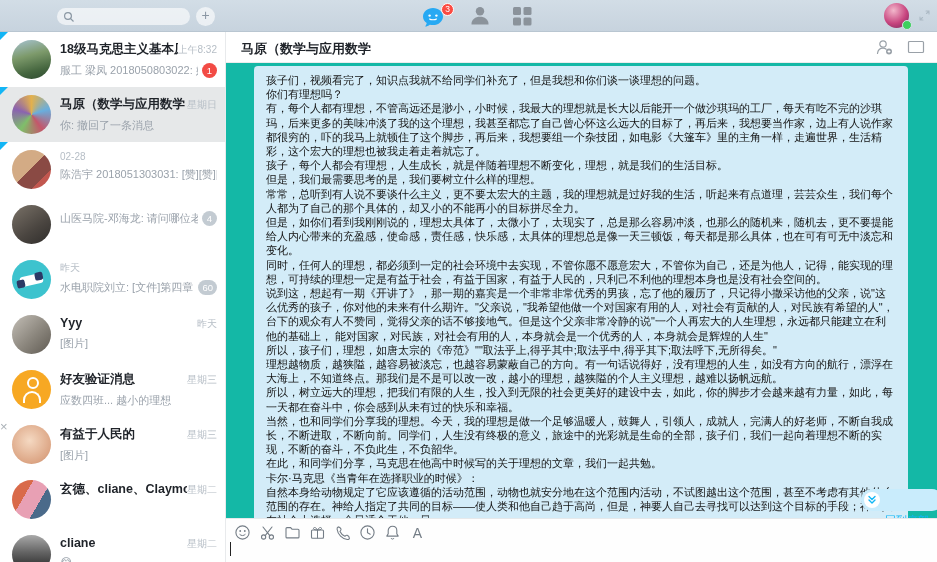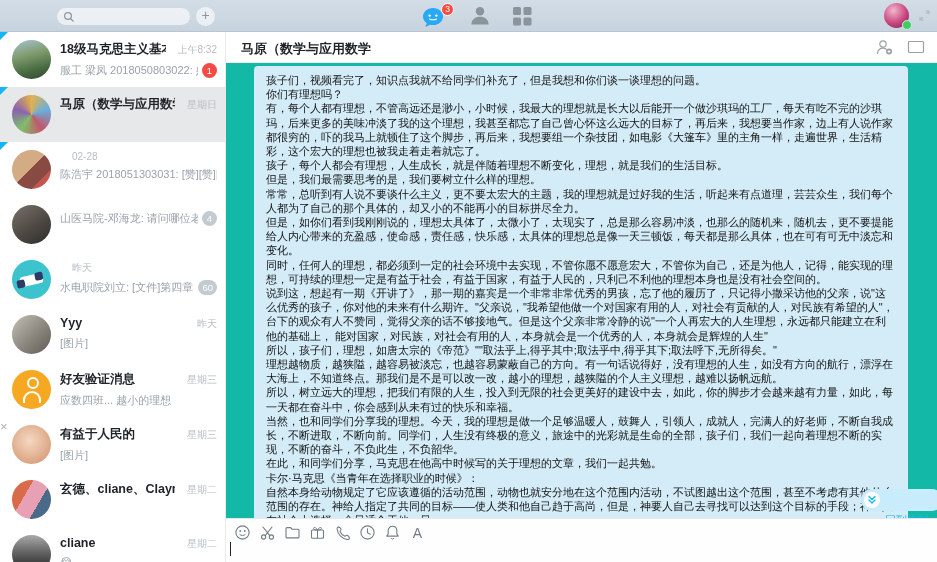--- a/index.html
+++ b/index.html
@@ -28,21 +28,21 @@
   
   .sidebar { position:absolute; left:0; top:32px; bottom:0; width:225px; background:#fff; z-index:10; }
   .row { position:relative; height:55px; background:#fff; cursor:default; }
   .row.selected { background:#e6e8e9; }
   .pin { position:absolute; top:0; left:0; width:0; height:0;
     border-top:8px solid #13b5f5; border-right:8px solid transparent; }
   .av { position:absolute; left:12px; top:8px; width:39px; height:39px; border-radius:50%; overflow:hidden; }
   .rowcol { position:absolute; left:60px; right:8px; top:9px; }
   .l1 { display:flex; align-items:baseline; }
   .rtitle { flex:1; font-size:12.5px; font-weight:600; color:#1f2329; white-space:nowrap; overflow:hidden; }
-  .rtime { flex:0 0 auto; font-size:10px; color:#b6bec6; margin-left:12px; }
+  .rtime { flex:0 0 auto; font-size:10px; color:#b6bec6; margin-left:0; }
   .l2 { display:flex; align-items:center; margin-top:5px; }
   .rsub { flex:1; font-size:11px; color:#9aa2ab; white-space:nowrap; overflow:hidden; text-overflow:clip; }
   .rbadge { flex:0 0 auto; min-width:15px; height:15px; border-radius:8px; color:#fff; font-size:9.5px;
     line-height:15px; text-align:center; padding:0 4px; margin-left:4px; }
   .rbadge:empty { display:none; }
   .b-red { background:#f24b45; }
   .b-gray { background:#c3cbd2; }
 
   
   .av0 { background:linear-gradient(165deg,#a8c4d4 0%,#7d9a6b 40%,#45663f 75%,#2e4a30 100%); }
@@ -150,20 +150,23 @@
           </div>
         </div>
     </div>
     <div class="row selected">
       <i class="pin"></i>
       <div class="av av1"></div>
       <div class="rowcol">
           <div class="l1">
             <span class="rtitle">马原（数学与应用数学</span>
             <span class="rtime">星期日</span>
+          </div>
+      <div class="l2">
+            <span class="rsub">你: 撤回了一条消息</span>
           </div>
         </div>
     </div>
     <div class="row">
       <i class="pin"></i>
       <div class="av av2"></div>
       <div class="rowcol">
           <div class="l1">
             <span class="rtime">02-28</span>
           </div>

